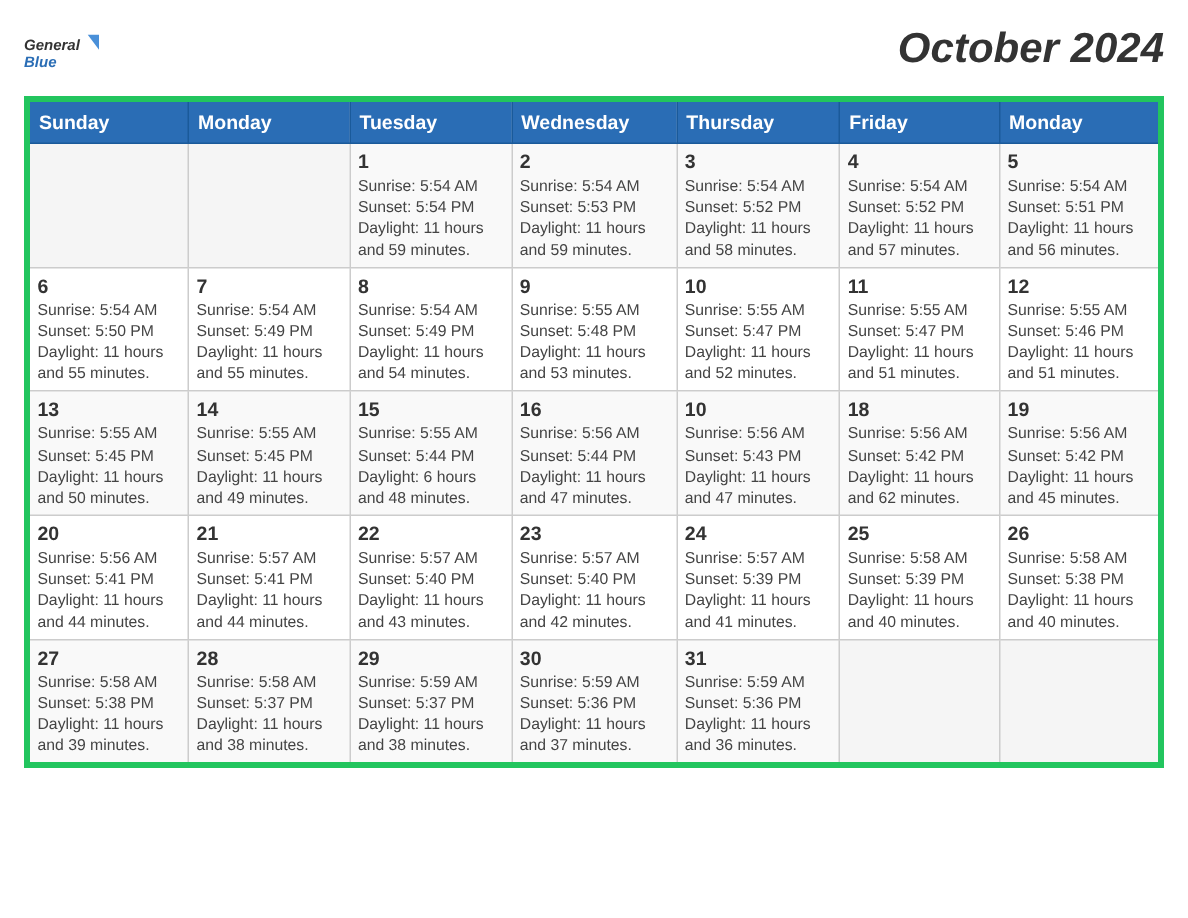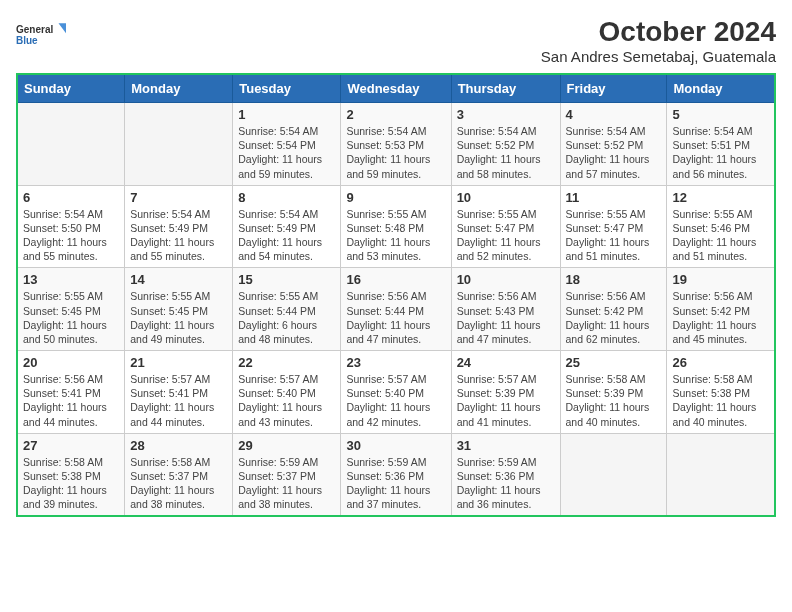--- a/index.html
+++ b/index.html
@@ -8,20 +8,21 @@
       background: #fff;
       width: 792px;
       min-height: 612px;
       padding: 16px;
     }
     .header {
       display: flex;
       justify-content: space-between;
       align-items: flex-start;
       margin-bottom: 8px;
+      font-style: italic;
     }
     .logo {
       display: flex;
       align-items: center;
       gap: 4px;
     }
     .title-block {
       text-align: right;
     }
     .title-block h1 {
@@ -30,21 +31,21 @@
       color: #333;
     }
     .title-block h2 {
       font-size: 15px;
       font-weight: normal;
       color: #333;
     }
     .calendar {
       width: 100%;
       border-collapse: collapse;
-      border: 2px solid #22c55e;
+      border: 4px solid #22c55e;
     }
     .calendar thead tr th {
       background-color: #2a6db5;
       color: #fff;
       font-size: 13px;
       font-weight: bold;
       padding: 6px 6px;
       text-align: left;
       border: 1px solid #1a5a9a;
     }
@@ -85,21 +86,20 @@
 <div class="header">
   <div class="logo">
   <svg width="50" height="40" viewBox="0 0 80 45" xmlns="http://www.w3.org/2000/svg">
     <text x="0" y="18" font-size="16" font-weight="bold" fill="#333" font-family="Arial">General</text>
     <text x="0" y="36" font-size="16" font-weight="bold" fill="#2a6db5" font-family="Arial">Blue</text>
     <polygon points="68,2 80,2 80,18" fill="#4a90d9"></polygon>
   </svg>
 </div>
   <div class="title-block">
     <h1>October 2024</h1>
-    <h2>San Andres Semetabaj, Guatemala</h2>
   </div>
 </div>
 
 <table class="calendar">
   <thead>
     <tr>
       <th>Sunday</th>
       <th>Monday</th>
       <th>Tuesday</th>
       <th>Wednesday</th>

